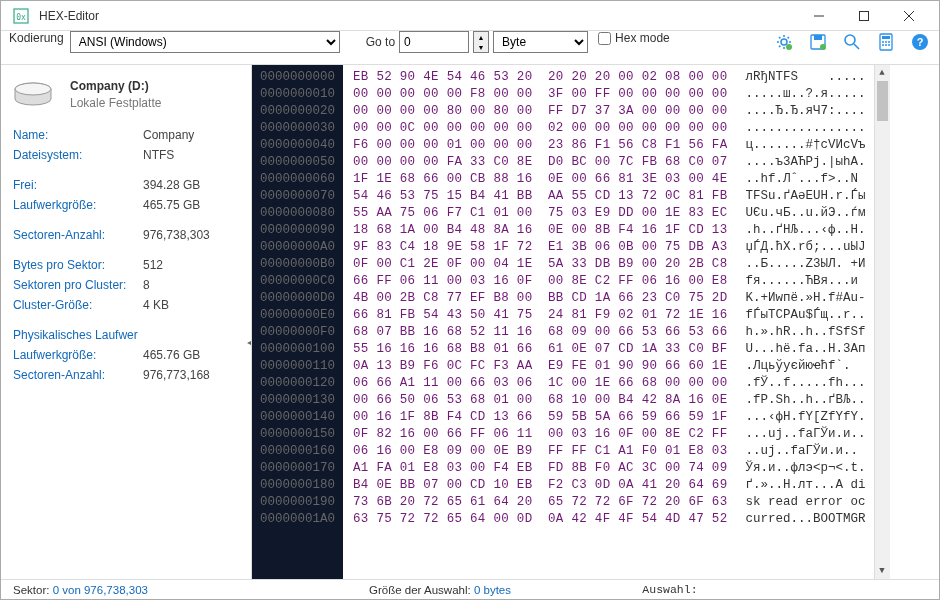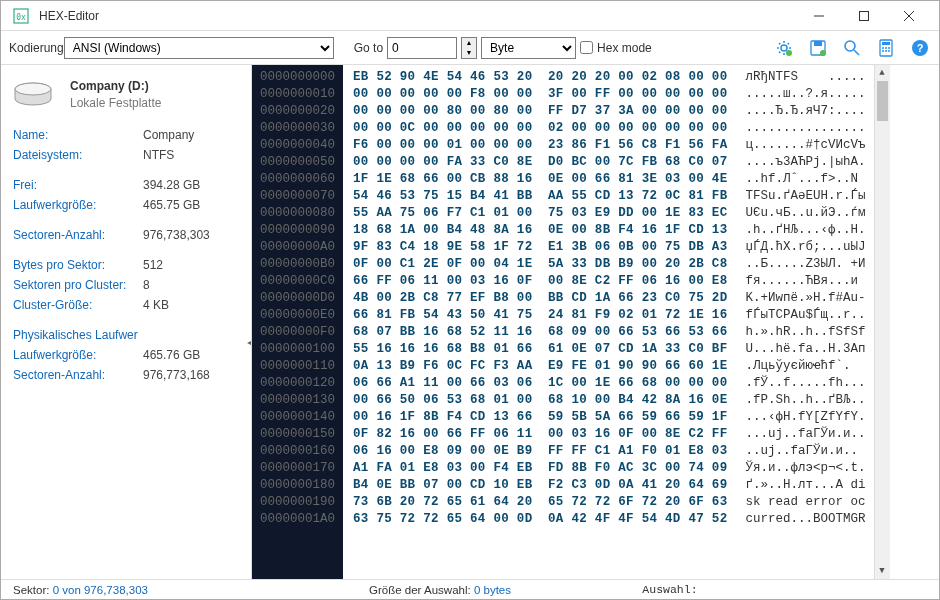--- a/index.html
+++ b/index.html
@@ -2,21 +2,21 @@
 <html><head>
 <meta charset="utf-8">
 <style>
 * { box-sizing: border-box; margin: 0; padding: 0; }
 body { font-family: "Segoe UI", Tahoma, sans-serif; font-size: 12px; color: #333; background: #fff; width: 940px; height: 600px; overflow: hidden; border: 1px solid #aaa; }
 .titlebar { height: 30px; display: flex; align-items: center; padding: 0 8px; border-bottom: 1px solid #ddd; }
 .titlebar .icon { width: 24px; height: 16px; margin-right: 6px; display: inline-flex; align-items: center; justify-content: center; }
 .titlebar .title { flex: 1; font-size: 12px; }
 .winbtns { display: flex; }
 .winbtn { width: 45px; height: 29px; display: flex; align-items: center; justify-content: center; cursor: pointer; }
-.toolbar { height: 34px; display: flex; align-items: center; padding: 0 8px; border-bottom: 1px solid #ddd; }
+.toolbar { height: 34px; display: flex; align-items: flex-start; padding: 0 8px; gap: 6px; border-bottom: 1px solid #ddd; }
 .toolbar label { font-size: 12px; }
 .select { height: 22px; border: 1px solid #7a7a7a; font-size: 12px; padding: 0 4px; background: #fff; }
 .goto-group { display: flex; align-items: center; gap: 4px; margin-left: 20px; }
 .goto-input { width: 70px; height: 22px; border: 1px solid #7a7a7a; padding: 0 4px; font-size: 12px; }
 .spinner { display: flex; flex-direction: column; border: 1px solid #7a7a7a; }
 .spinner-btn { width: 14px; height: 10px; background: #efefef; display: flex; align-items: center; justify-content: center; font-size: 7px; cursor: pointer; border: none; }
 .checkbox-group { display: flex; align-items: center; gap: 4px; margin-left: 4px; }
 .tool-icons { margin-left: auto; display: flex; gap: 12px; align-items: center; }
 .tool-icon { width: 22px; height: 22px; display: flex; align-items: center; justify-content: center; cursor: pointer; }
 .main { display: flex; height: 514px; }
@@ -27,21 +27,21 @@
 .drive-sub { color: #777; font-size: 12px; margin-top: 3px; }
 .kv { display: flex; margin-bottom: 6px; align-items: center; }
 .kv .k { width: 130px; color: #1269b8; flex-shrink: 0; }
 .kv .v { color: #444; }
 .sep { height: 10px; }
 .bar { width: 80px; height: 10px; background: #e8e8e8; position: relative; }
 .bar-fill { height: 100%; background: #2a90e8; }
 .collapse-handle { position: absolute; right: -1px; top: 50%; width: 6px; height: 40px; display: flex; align-items: center; justify-content: center; font-size: 8px; color: #666; cursor: pointer; }
 .hexview { flex: 1; display: flex; font-family: Consolas, "Courier New", monospace; font-size: 12.5px; line-height: 17px; overflow: hidden; border-left: 1px solid #ddd; position: relative; }
 .hex-offsets { background: #0f172a; color: #666; padding: 4px 8px; text-align: right; white-space: pre; }
-.hex-bytes { padding: 4px 10px; white-space: pre; color: #0c4a6e; letter-spacing: 0.3px; font-weight: bold; }
+.hex-bytes { padding: 4px 10px; white-space: pre; color: #701a75; letter-spacing: 0.3px; }
 .hex-ascii { padding: 4px 8px; white-space: pre; color: #333; }
 .scrollbar { width: 16px; background: #f0f0f0; border-left: 1px solid #ddd; position: relative; }
 .scroll-thumb { position: absolute; top: 16px; left: 2px; right: 2px; height: 40px; background: #c2c2c2; }
 .scroll-arr { position: absolute; left: 0; right: 0; height: 16px; display: flex; align-items: center; justify-content: center; font-size: 9px; color: #555; cursor: pointer; }
 .statusbar { height: 20px; border-top: 1px solid #ddd; display: flex; align-items: center; font-size: 11.5px; padding: 0 12px; color: #333; }
 .statusbar .seg { flex: 1; }
 .statusbar .seg2 { flex: 1; text-align: center; }
 .statusbar .seg3 { flex: 1; text-align: left; padding-left: 60px; font-family: Liberation Mono, monospace; }
 .blue-num { color: #1269b8; }
 </style>

